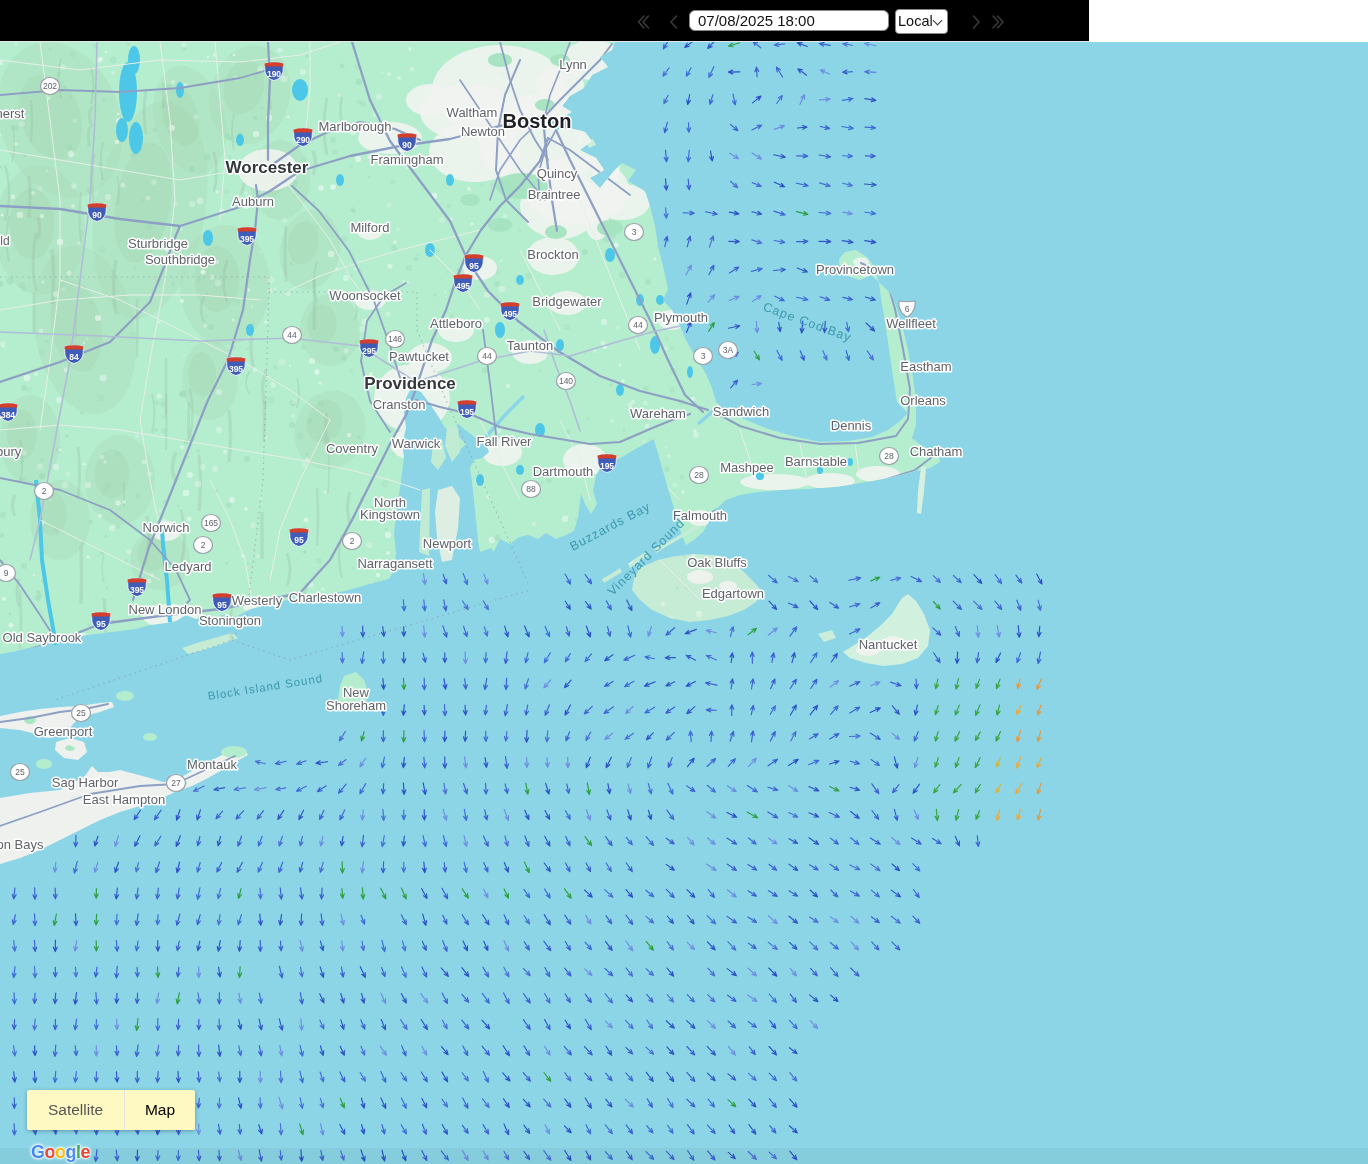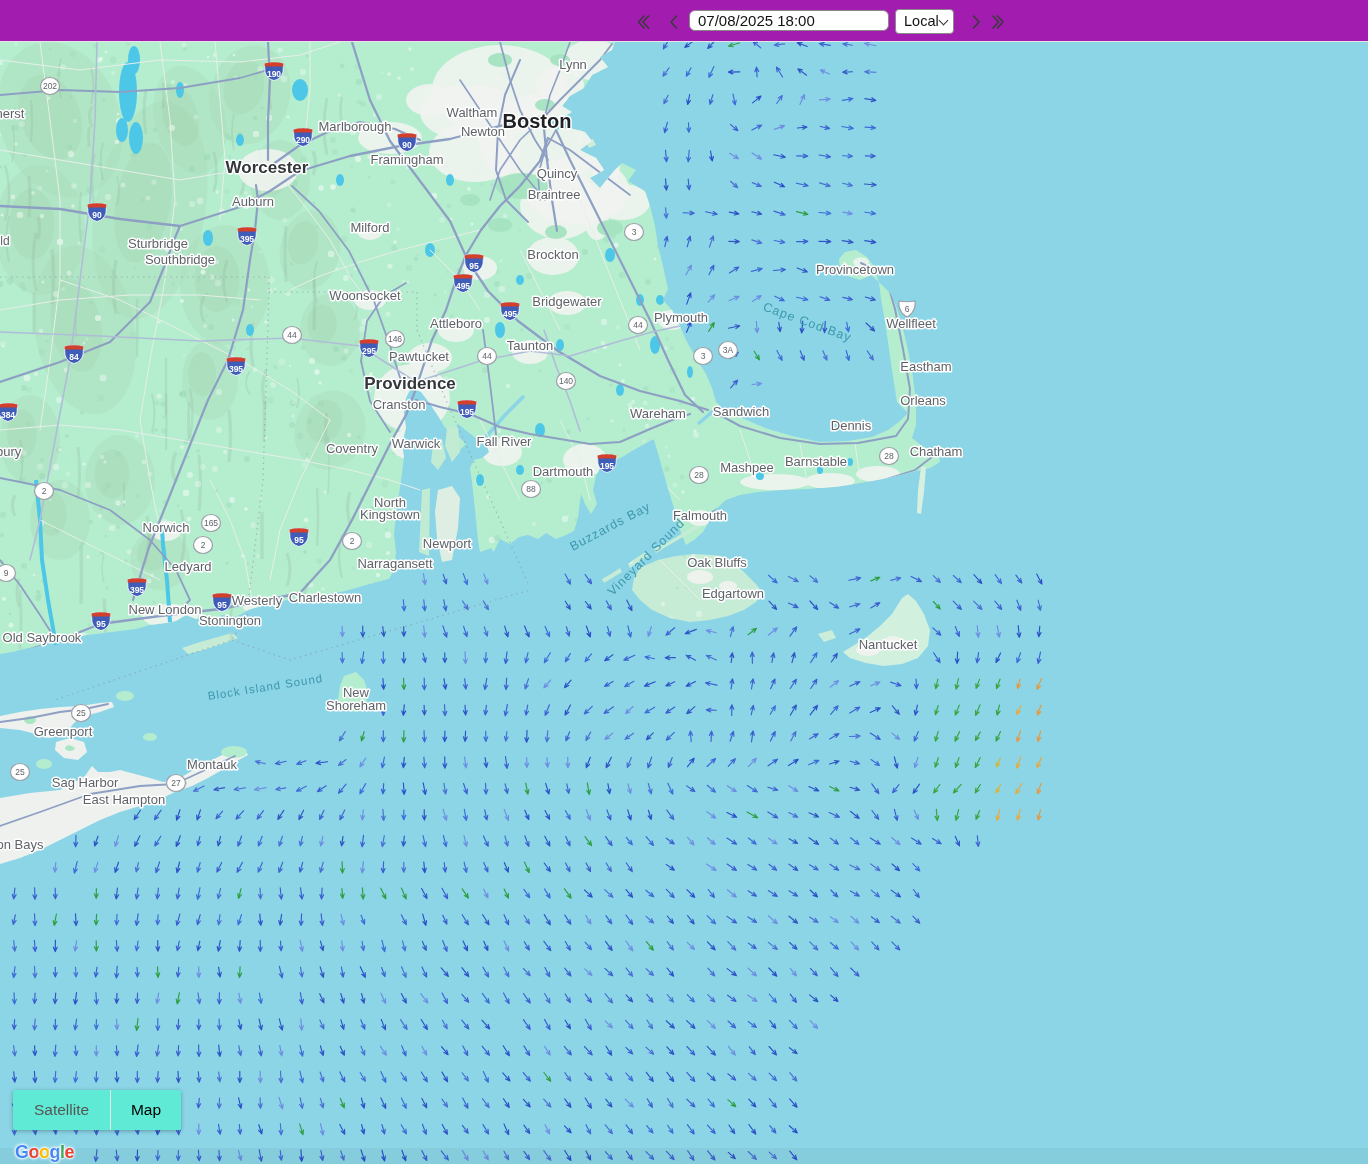--- a/index.html
+++ b/index.html
@@ -1,25 +1,25 @@
 <!DOCTYPE html>
 <html><head><meta charset="utf-8"><title>map</title>
 <style>
 html,body{margin:0;padding:0;width:1368px;height:1164px;overflow:hidden;font-family:"Liberation Sans",sans-serif;background:#fff}
 #wrap{position:relative;width:1368px;height:1164px;overflow:hidden}
-#topbar{position:absolute;left:0;top:0;width:1368px;height:41px;background:#a21caf;z-index:10;border-bottom:1px solid #e4e6e8}
+#topbar{position:absolute;left:0;top:0;width:1089px;height:41px;background:#000000;z-index:10;border-bottom:1px solid #e4e6e8}
 #dt{position:absolute;left:689px;top:10px;width:190px;height:19px;border:1px solid #888;border-radius:6px;font-size:15px;padding:0 0 0 8px;color:#111;background:#fff;font-family:"Liberation Sans",sans-serif}
-#tz{position:absolute;left:895px;top:9px;width:49px;height:23px;border:1px solid #8a8a8a;border-radius:4px;background:#fff;font-size:14.5px;color:#111;padding-left:8px;line-height:23px}
+#tz{position:absolute;left:895px;top:9px;width:49px;height:23px;border:1px solid #8a8a8a;border-radius:4px;background:#fff;font-size:14.5px;color:#111;padding-left:2px;line-height:23px}
 #tz .ar{position:absolute;right:6px;top:7px;width:6px;height:6px;border-right:1.6px solid #333;border-bottom:1.6px solid #333;transform:rotate(45deg)}
 #mapbox{position:absolute;left:0;top:42px;width:1368px;height:1122px;overflow:hidden;background:#8bd5e7}
-#mmctl{position:absolute;left:13px;top:1090px;height:40px;background:#5eead4;border-radius:2px;box-shadow:0 1px 4px rgba(0,0,0,.3);z-index:5;display:flex}
+#mmctl{position:absolute;left:27px;top:1090px;height:40px;background:#fef9c3;border-radius:2px;box-shadow:0 1px 4px rgba(0,0,0,.3);z-index:5;display:flex}
 #mmctl .c{text-align:center;line-height:40px;font-size:15.5px}
 #sat{color:#565656;border-right:1px solid #e6e6e6}
 #mapb{color:#000;font-weight:400}
-#glogo{position:absolute;left:15px;top:1142px;z-index:5;font-size:18px;font-weight:700;letter-spacing:-0.5px;text-shadow:0 0 2px #fff,0 0 2px #fff,0 0 3px #fff,0 0 4px #fff}
+#glogo{position:absolute;left:31px;top:1142px;z-index:5;font-size:18px;font-weight:700;letter-spacing:-0.5px;text-shadow:0 0 2px #fff,0 0 2px #fff,0 0 3px #fff,0 0 4px #fff}
 </style></head>
 <body>
 <div id="wrap">
 <div id="mapbox">
 <svg width="1368" height="1164" viewBox="0 0 1368 1164" font-family="'Liberation Sans',sans-serif" style="position:absolute;left:0;top:-42px">
 <defs>
           <clipPath id="landclip">
             <polygon points="0,42 615,42 612,50 600,57 608,67 592,75 584,88 570,96 562,106 572,112 558,120 548,118 556,130 570,128 585,132 592,141 580,150 596,158 604,170 590,178 600,188 614,171 622,163 636,170 628,181 645,191 650,206 655,226 658,246 663,266 668,289 663,300 672,310 678,322 686,340 696,358 706,374 712,388 716,402 724,409 742,418 765,428 792,436 820,442 848,441 872,437 888,430 900,421 908,413 897,402 892,370 888,342 884,316 881,299 879,283 875,268 867,257 856,250 845,252 839,259 840,268 848,276 860,280 871,275 881,284 891,294 896,306 902,324 907,346 912,370 915,394 916,412 916,425 912,438 922,446 931,450 938,453 940,462 930,468 912,472 888,478 862,483 835,487 808,489 782,490 758,492 740,495 726,500 716,509 710,520 703,532 694,540 686,545 681,533 677,519 673,505 669,492 665,478 661,464 657,450 653,437 650,428 700,421 690,424 680,428 670,432 660,436 650,441 641,446 632,451 624,456 616,460 608,464 600,468 596,476 593,490 597,504 591,514 585,504 581,494 578,518 574,531 566,535 556,539 546,533 538,539 528,535 519,537 510,544 500,539 494,551 392,578 370,584 345,591 318,596 292,599 268,604 248,610 236,617 222,615 214,620 206,615 196,619 186,615 176,621 166,623 150,625 136,629 120,631 104,633 88,635 72,637 64,633 58,641 48,643 36,647 24,649 12,652 0,654"></polygon>
             <polygon points="0,716 20,712 40,709 60,707 80,706 100,703 112,702 114,707 100,712 85,716 75,722 68,730 60,736 48,738 36,734 20,730 0,728"></polygon>
             <polygon points="56,742 70,738 84,742 87,752 78,760 64,758 55,750"></polygon>

